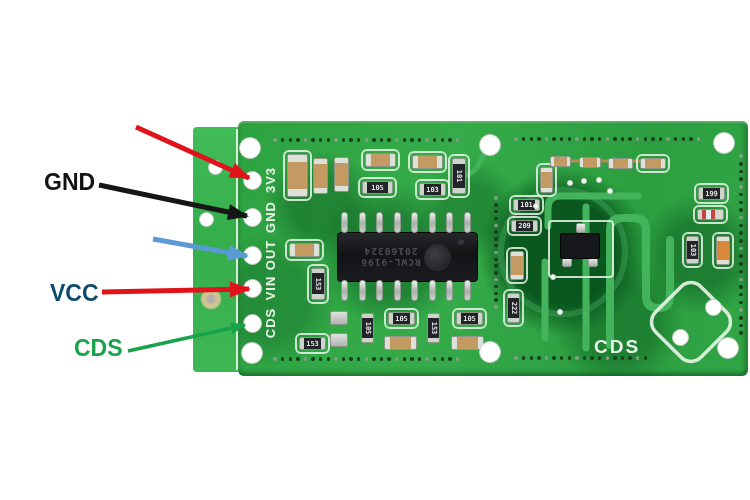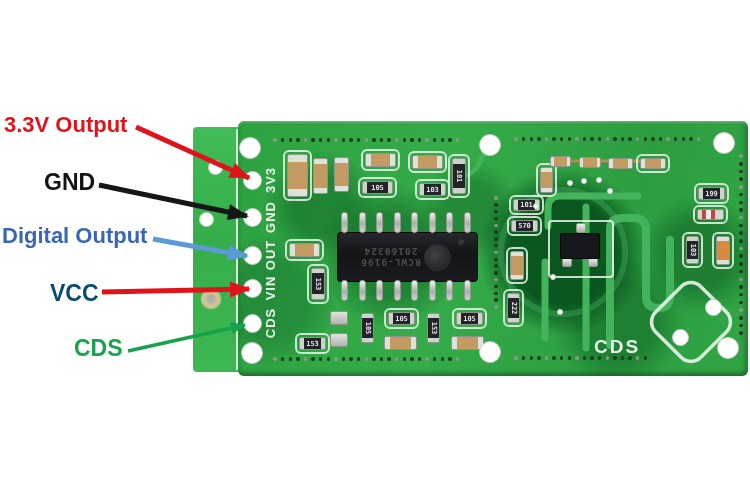--- a/index.html
+++ b/index.html
@@ -79,23 +79,21 @@
 
   
   .anno-label{position:absolute;font-weight:bold;white-space:nowrap;z-index:30;}
   #arrow-layer{position:absolute;inset:0;z-index:25;pointer-events:none;}
 </style>
 </head>
 <body>
 
 <div id="stage">
 
-  <div class="anno-label" style="left: 4px; top: 112px; color: rgb(224, 19, 26); font-size: 22px;">3.3V Output</div>
   <div class="anno-label" style="left: 44px; top: 169px; color: rgb(18, 18, 18); font-size: 23px;">GND</div>
-  <div class="anno-label" style="left: 2px; top: 223px; color: rgb(58, 102, 180); font-size: 22px;">Digital Output</div>
   <div class="anno-label" style="left: 50px; top: 280px; color: #0c4a6e; font-size: 23px;">VCC</div>
   <div class="anno-label" style="left: 74px; top: 335px; color: rgb(23, 162, 75); font-size: 23px;">CDS</div>
 
   <div id="rail"></div>
 
   <div id="pcb">
     <div id="patches"></div>
     <svg id="tracelayer" width="510" height="255" viewBox="0 0 510 255">
       <circle cx="325" cy="131" r="62" fill="none" stroke="rgba(90,195,120,.30)" stroke-width="6"></circle>
       <path d="M 217 57 Q 236 55 242 41 Q 246 30 252 29" fill="none" stroke="#43b35b" stroke-width="5" stroke-linecap="round"></path>
@@ -275,21 +273,21 @@
       </div>
       <div class="comp cap-v framed" style="left: 540px; top: 167px; width: 13px; height: 26px;"></div>
       <div class="comp cap-h" style="left: 550px; top: 156px; width: 21px; height: 11px;"></div>
       <div class="comp cap-h" style="left: 579px; top: 157px; width: 22px; height: 11px;"></div>
       <div class="comp cap-h" style="left: 608px; top: 158px; width: 25px; height: 11px;"></div>
       <div class="comp cap-h framed" style="left: 640px; top: 158px; width: 26px; height: 11px;"></div>
       <div class="comp res-h framed" style="left: 513px; top: 199px; width: 27px; height: 12px;">
         <span class="rlabel">101</span>
       </div>
       <div class="comp res-h framed" style="left: 511px; top: 220px; width: 27px; height: 12px;">
-        <span class="rlabel">570</span>
+        <span class="rlabel">209</span>
       </div>
       <div class="comp cap-v framed" style="left: 510px; top: 251px; width: 14px; height: 29px;"></div>
       <div class="comp res-v framed" style="left: 507px; top: 293px; width: 13px; height: 30px;">
         <span class="rlabel v">222</span>
       </div>
       <div class="comp cap-h framed" style="left: 289px; top: 243px; width: 31px; height: 14px;"></div>
       <div class="comp res-v framed" style="left: 311px; top: 268px; width: 14px; height: 32px;">
         <span class="rlabel v">153</span>
       </div>
       <div class="comp res-h framed" style="left: 299px; top: 337px; width: 27px; height: 13px;">

